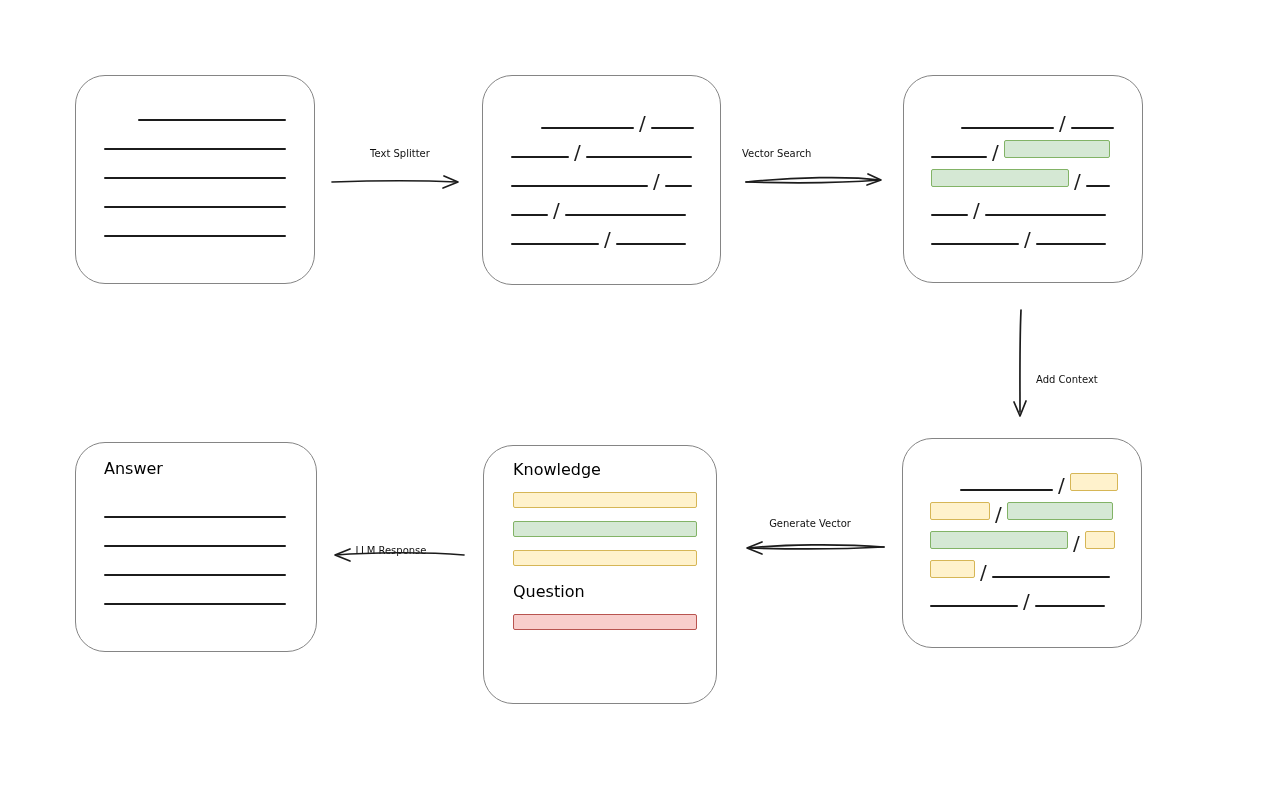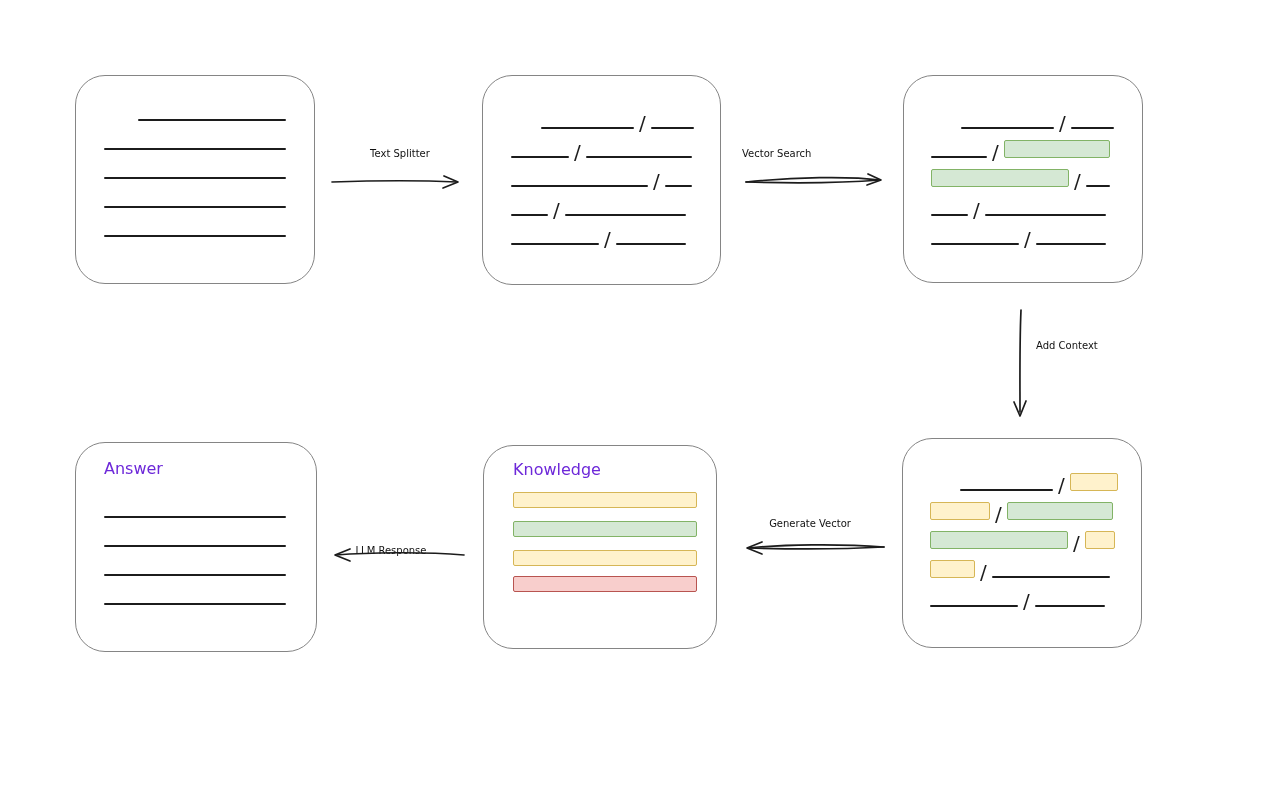--- a/index.html
+++ b/index.html
@@ -17,21 +17,21 @@
   .seg{flex:0 0 auto;}
   .seg-space{height:1px;}
   .seg-line{height:2px;background:var(--line,#1c1c1c);border-radius:1px;}
   .seg-slash{
     font-size:20px;line-height:15px;margin:0 5px;transform:translateY(2px);
     font-weight:500;color:var(--line,#1c1c1c);
   }
   .seg-green{height:18px;background:var(--green-fill);border:1.5px solid var(--green-stroke);border-radius:2px;box-sizing:border-box;}
   .seg-yellow{height:18px;background:var(--yellow-fill);border:1.5px solid var(--yellow-stroke);border-radius:2px;box-sizing:border-box;}
   
-  .box-label{font-size:16px;line-height:24px;color:#6d28d9;}
+  .box-label{font-size:16px;line-height:24px;color:#000000;}
   .bars{display:flex;flex-direction:column;}
   .bar{height:14px;width:182px;border-radius:2px;border:1.5px solid;margin-top:13px;}
   .bar-yellow{background:var(--yellow-fill);border-color:var(--yellow-stroke);}
   .bar-green{background:var(--green-fill);border-color:var(--green-stroke);}
   .bar-red{background:var(--red-fill);border-color:var(--red-stroke);}
   
   .arrow{position:absolute;}
   .arrow svg{display:block;}
   .arrow path{stroke:#1c1c1c;stroke-width:1.7;fill:none;stroke-linecap:round;stroke-linejoin:round;}
   .arrow-label{position:absolute;font-size:10px;color:#111;white-space:nowrap;}
@@ -149,27 +149,28 @@
           <div class="seg seg-line" style="width: 118px;"></div>
         </div>
         <div class="chunk-row">
           <div class="seg seg-line" style="width: 88px;"></div>
           <span class="seg seg-slash">/</span>
           <div class="seg seg-line" style="width: 70px;"></div>
         </div>
       </div>
   </div>
 
-  <div class="node" style="left:483px;top:445px;width:234px;height:204px;padding:12px 23px 0 29px;">
+  <div class="node" style="left:483px;top:445px;width:234px;height:259px;padding:12px 23px 0 29px;">
     <div class="box-label">Knowledge</div>
     <div class="bars" style="margin-top:-3px;">
         <div class="bar bar-yellow"></div>
         <div class="bar bar-green"></div>
         <div class="bar bar-yellow"></div>
       </div>
+    <div class="box-label" style="margin-top:14px;">Question</div>
     <div class="bars" style="margin-top:-3px;">
         <div class="bar bar-red"></div>
       </div>
   </div>
 
   <div class="node" style="left:75px;top:442px;width:242px;height:210px;padding:14px 26px 0 28px;">
     <div class="box-label" style="margin-bottom:8px;">Answer</div>
     <div class="rows">
         <div class="chunk-row">
           <div class="seg seg-line" style="width: 182px;"></div>
@@ -196,21 +197,21 @@
 
   <div class="arrow-label" style="left:742px;top:148px;width:140px;text-align:left;">Vector Search</div>
   <div class="arrow" style="left:744px;top:170px;">
     <svg width="144" height="20" viewBox="0 0 144 20">
       <path d="M2,12 C50,7 105,6 136,10"></path>
       <path d="M2,12 C55,13.5 105,12.5 136,10"></path>
       <path d="M124,4 L137,10 L123,15"></path>
     </svg>
   </div>
 
-  <div class="arrow-label" style="left:1036px;top:340px;">Add Context</div>
+  <div class="arrow-label" style="left:1036px;top:374px;">Add Context</div>
   <div class="arrow" style="left:1010px;top:308px;">
     <svg width="22" height="115" viewBox="0 0 22 115">
       <path d="M11,2 C9.5,35 10,70 10,104"></path>
       <path d="M4,94 L10,108 L16,93"></path>
     </svg>
   </div>
 
   <div class="arrow-label" style="left:735px;top:518px;width:150px;text-align:center;">Generate Vector</div>
   <div class="arrow" style="left:738px;top:538px;">
     <svg width="148" height="20" viewBox="0 0 148 20">

